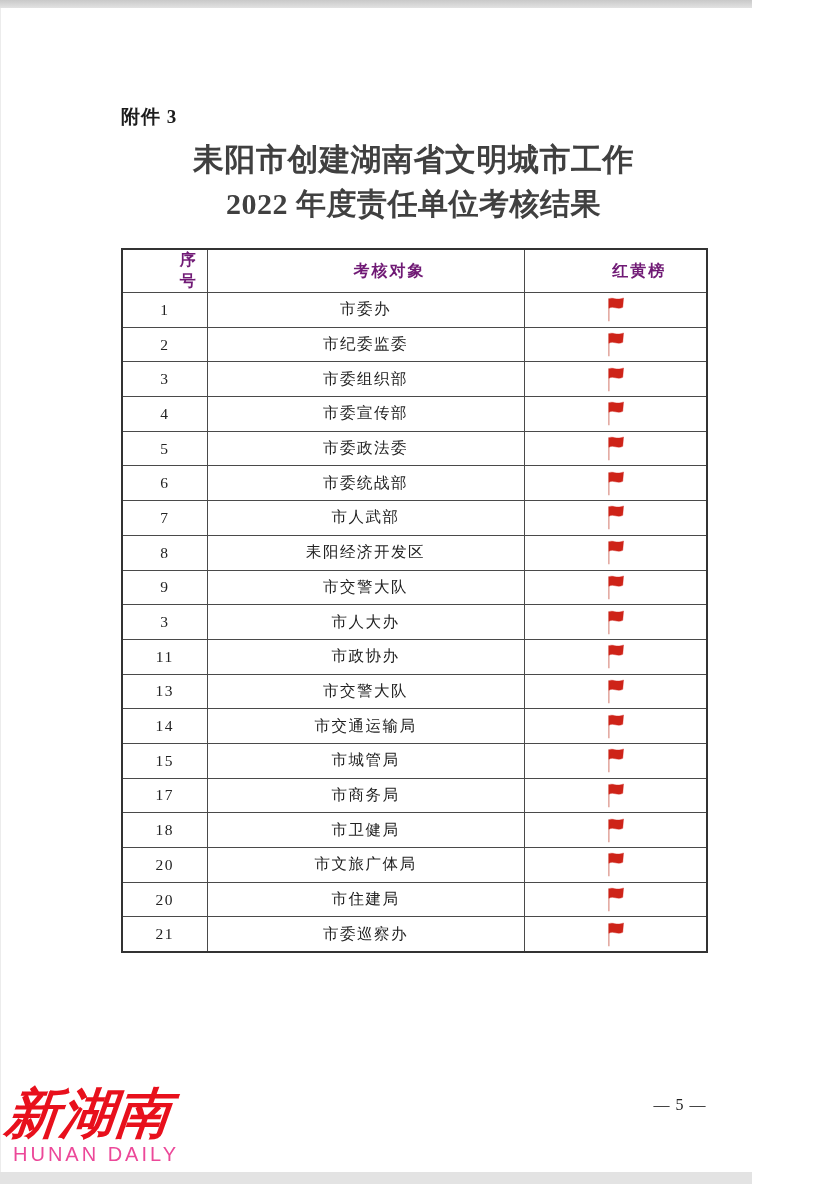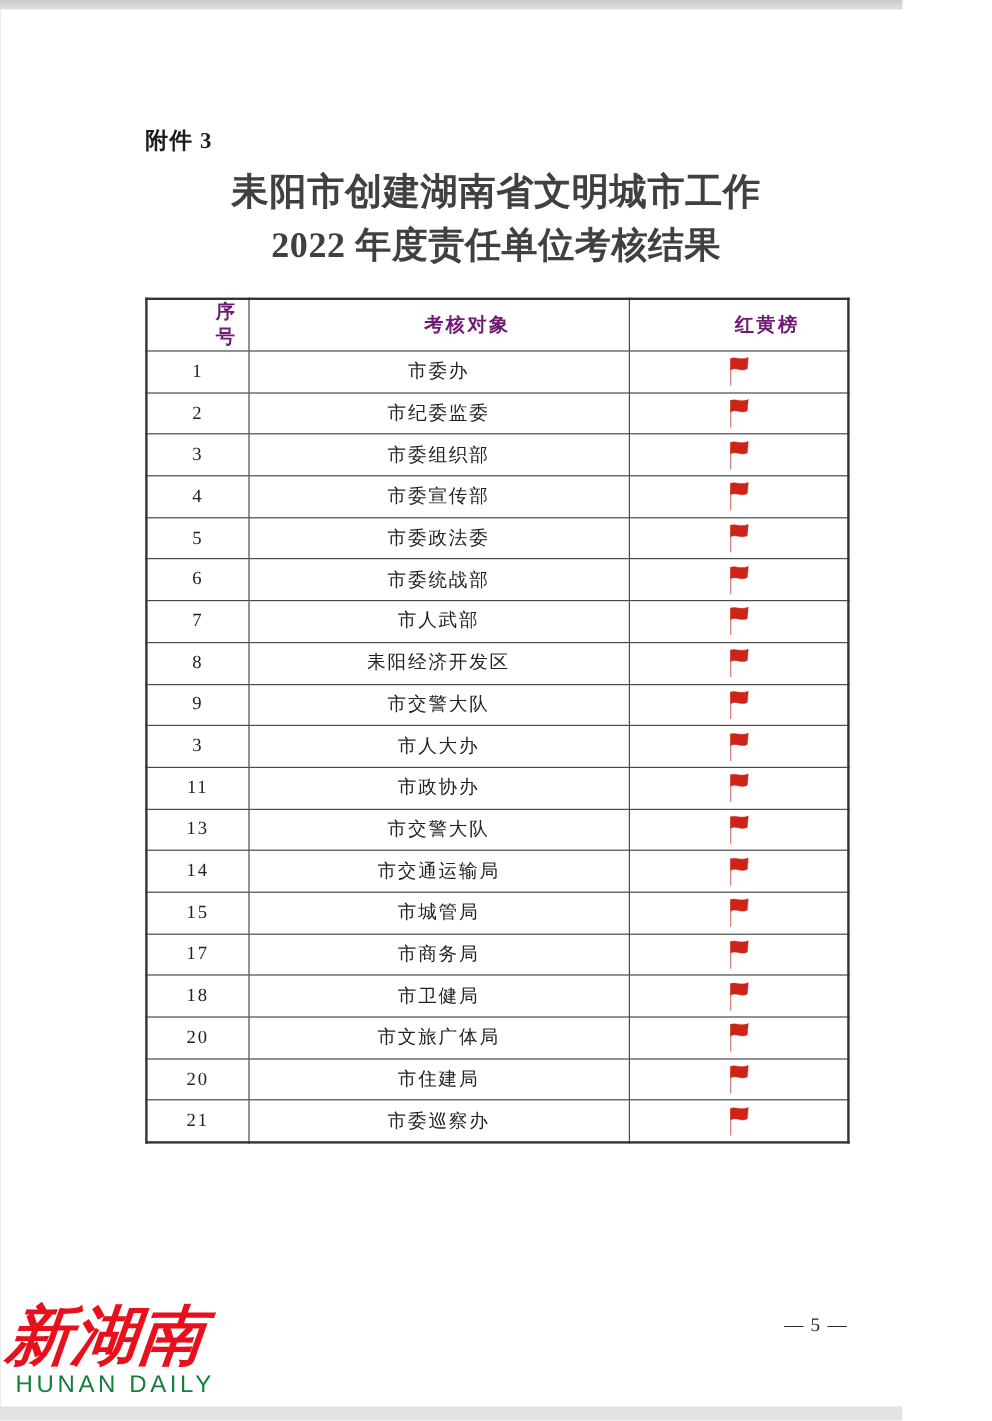--- a/index.html
+++ b/index.html
@@ -46,21 +46,21 @@
   .page-number { position:absolute; left:600px; top:1096px; width:160px;
     text-align:center; font-size:16px; color:#222; letter-spacing:1px; }
 
   .logo { position:absolute; left:6px; top:1078px; width:260px; }
   .logo-cn { font-size:54px; font-weight:bold; font-style:italic;
     letter-spacing:1px; line-height:1.3; transform:skewX(-6deg);
     font-family:"DejaVu Serif","Liberation Serif",serif; }
   .logo-en { margin-top:-5px; margin-left:7px; font-size:20px; letter-spacing:3px;
     font-family:"Liberation Sans","DejaVu Sans",sans-serif; }
 </style>
-<style>.flag-cloth{fill:#ce2318;stroke:#ce2318;stroke-width:.4}.flag-pole{stroke:#d98a7e}.logo-cn{color:#e8101c}.logo-en{color:#15803d}</style></head>
+<style>.flag-cloth{fill:#ce2318;stroke:#ce2318;stroke-width:.4}.flag-pole{stroke:#d98a7e}.logo-cn{color:#e8101c}.logo-en{color:#ec4899}</style></head>
 <body>
 
 <div id="page">
 
   <div class="edge-top"></div>
   <div class="edge-left"></div>
   <div class="edge-right"></div>
   <div class="edge-bottom"></div>
 
   <div class="attachment">附件 3</div>

